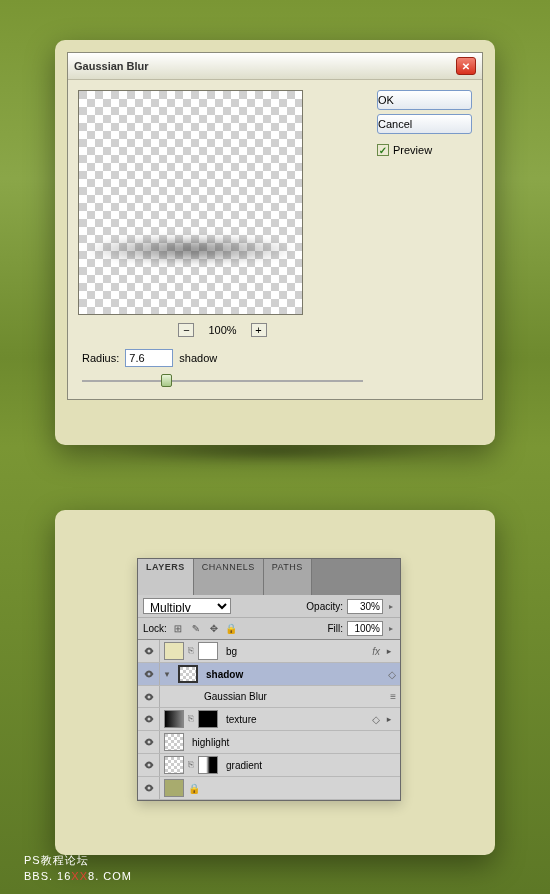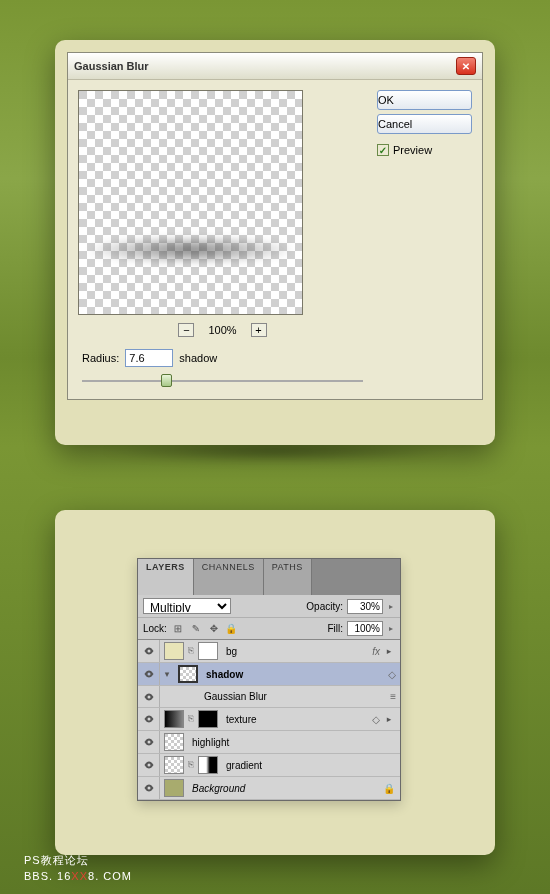--- a/index.html
+++ b/index.html
@@ -225,21 +225,20 @@
       </div>
       <div class="lrow">
         <div class="eye">
             <svg viewBox="0 0 24 24">
               <path fill="#555" d="M12 5C7 5 3 12 3 12s4 7 9 7 9-7 9-7-4-7-9-7zm0 10a3 3 0 110-6 3 3 0 010 6z"></path>
             </svg>
           </div>
         <div class="thumbs">
             <div class="th olive"></div>
           </div>
-        <span class="lname italic">Background</span>
         <div class="rctl">
             <span>🔒</span>
           </div>
       </div>
     </div>
   </div>
 </div>
 
 <div class="footer">
   <div>PS教程论坛</div>

